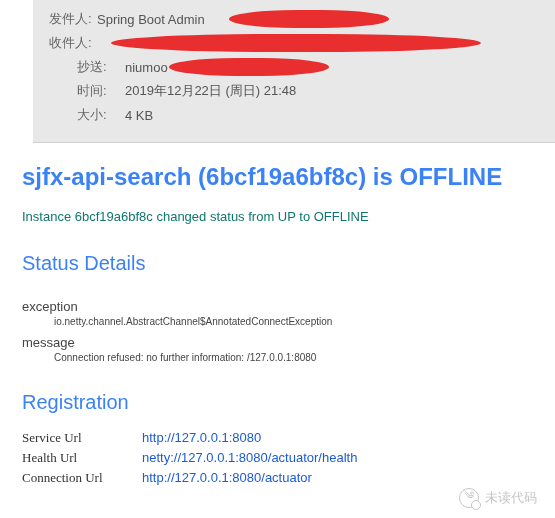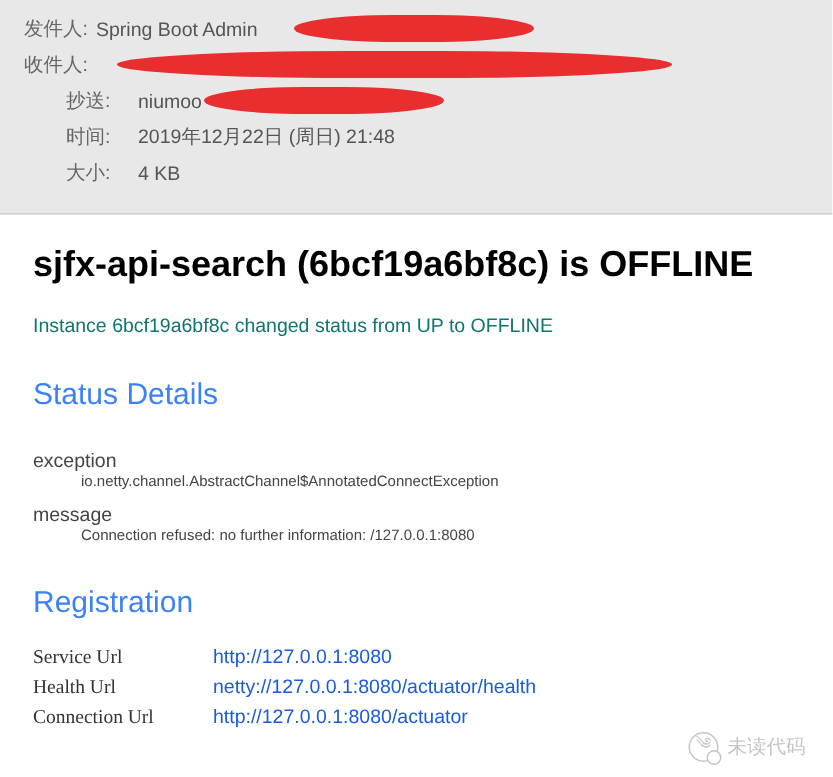--- a/index.html
+++ b/index.html
@@ -7,20 +7,21 @@
       font-family: "Microsoft YaHei", "Segoe UI", Arial, sans-serif;
       font-size: 13px;
       color: #333;
       background: #fff;
       width: 555px;
     }
     .email-header {
       background: #e8e8e8;
       padding: 10px 16px 12px 16px;
       border-bottom: 1px solid #d0d0d0;
+      margin-left: 33px;
     }
     .header-row {
       display: flex;
       align-items: center;
       margin-bottom: 6px;
       font-size: 13px;
       color: #555;
       position: relative;
     }
     .header-label {
@@ -33,21 +34,21 @@
       background: #e82e2e;
       border-radius: 50% / 60%;
       height: 18px;
     }
     .email-body {
       padding: 20px 22px;
     }
     h1 {
       font-size: 24px;
       font-weight: 600;
-      color: #000000;
+      color: #3b82f6;
       margin-bottom: 18px;
     }
     .status-line {
       font-size: 13px;
       color: #0f766e;
       margin-bottom: 28px;
     }
     h2 {
       font-size: 20px;
       font-weight: 500;

